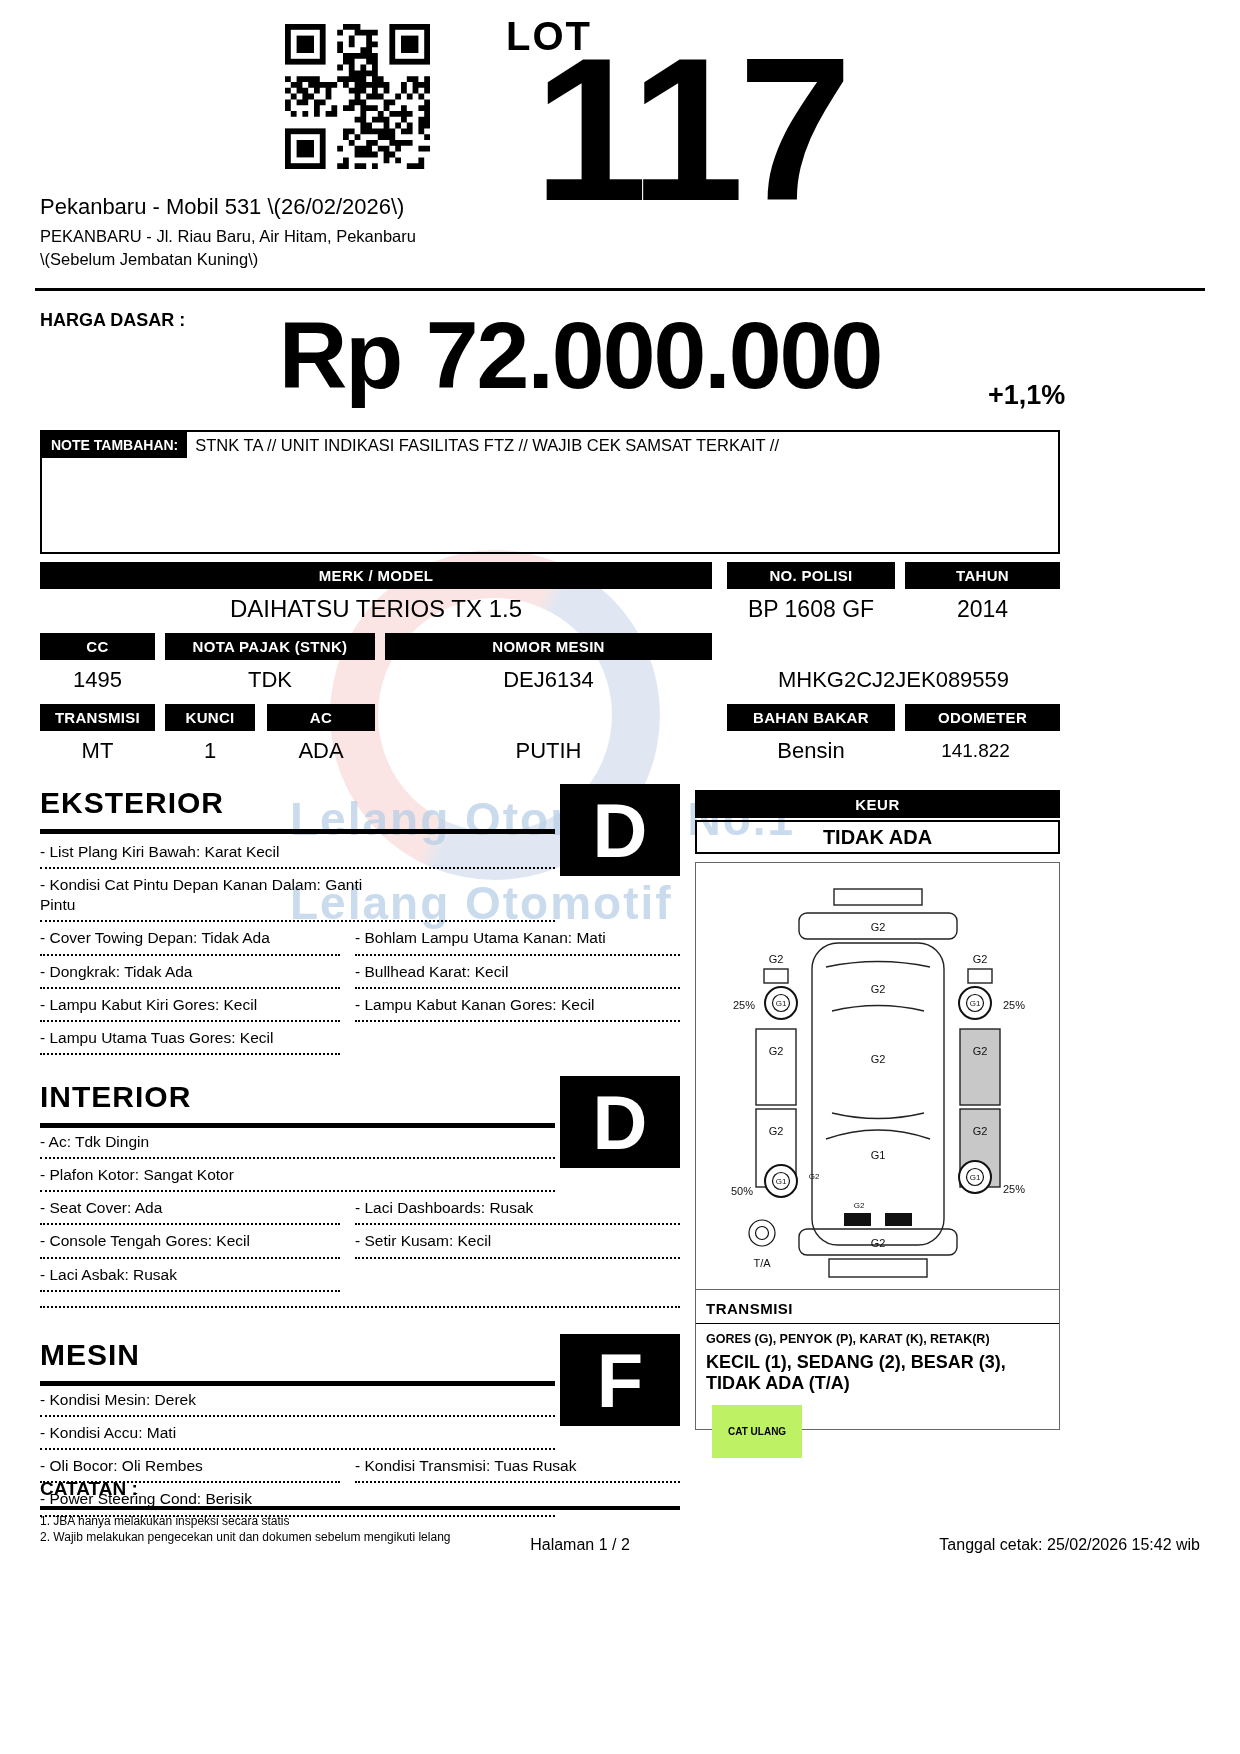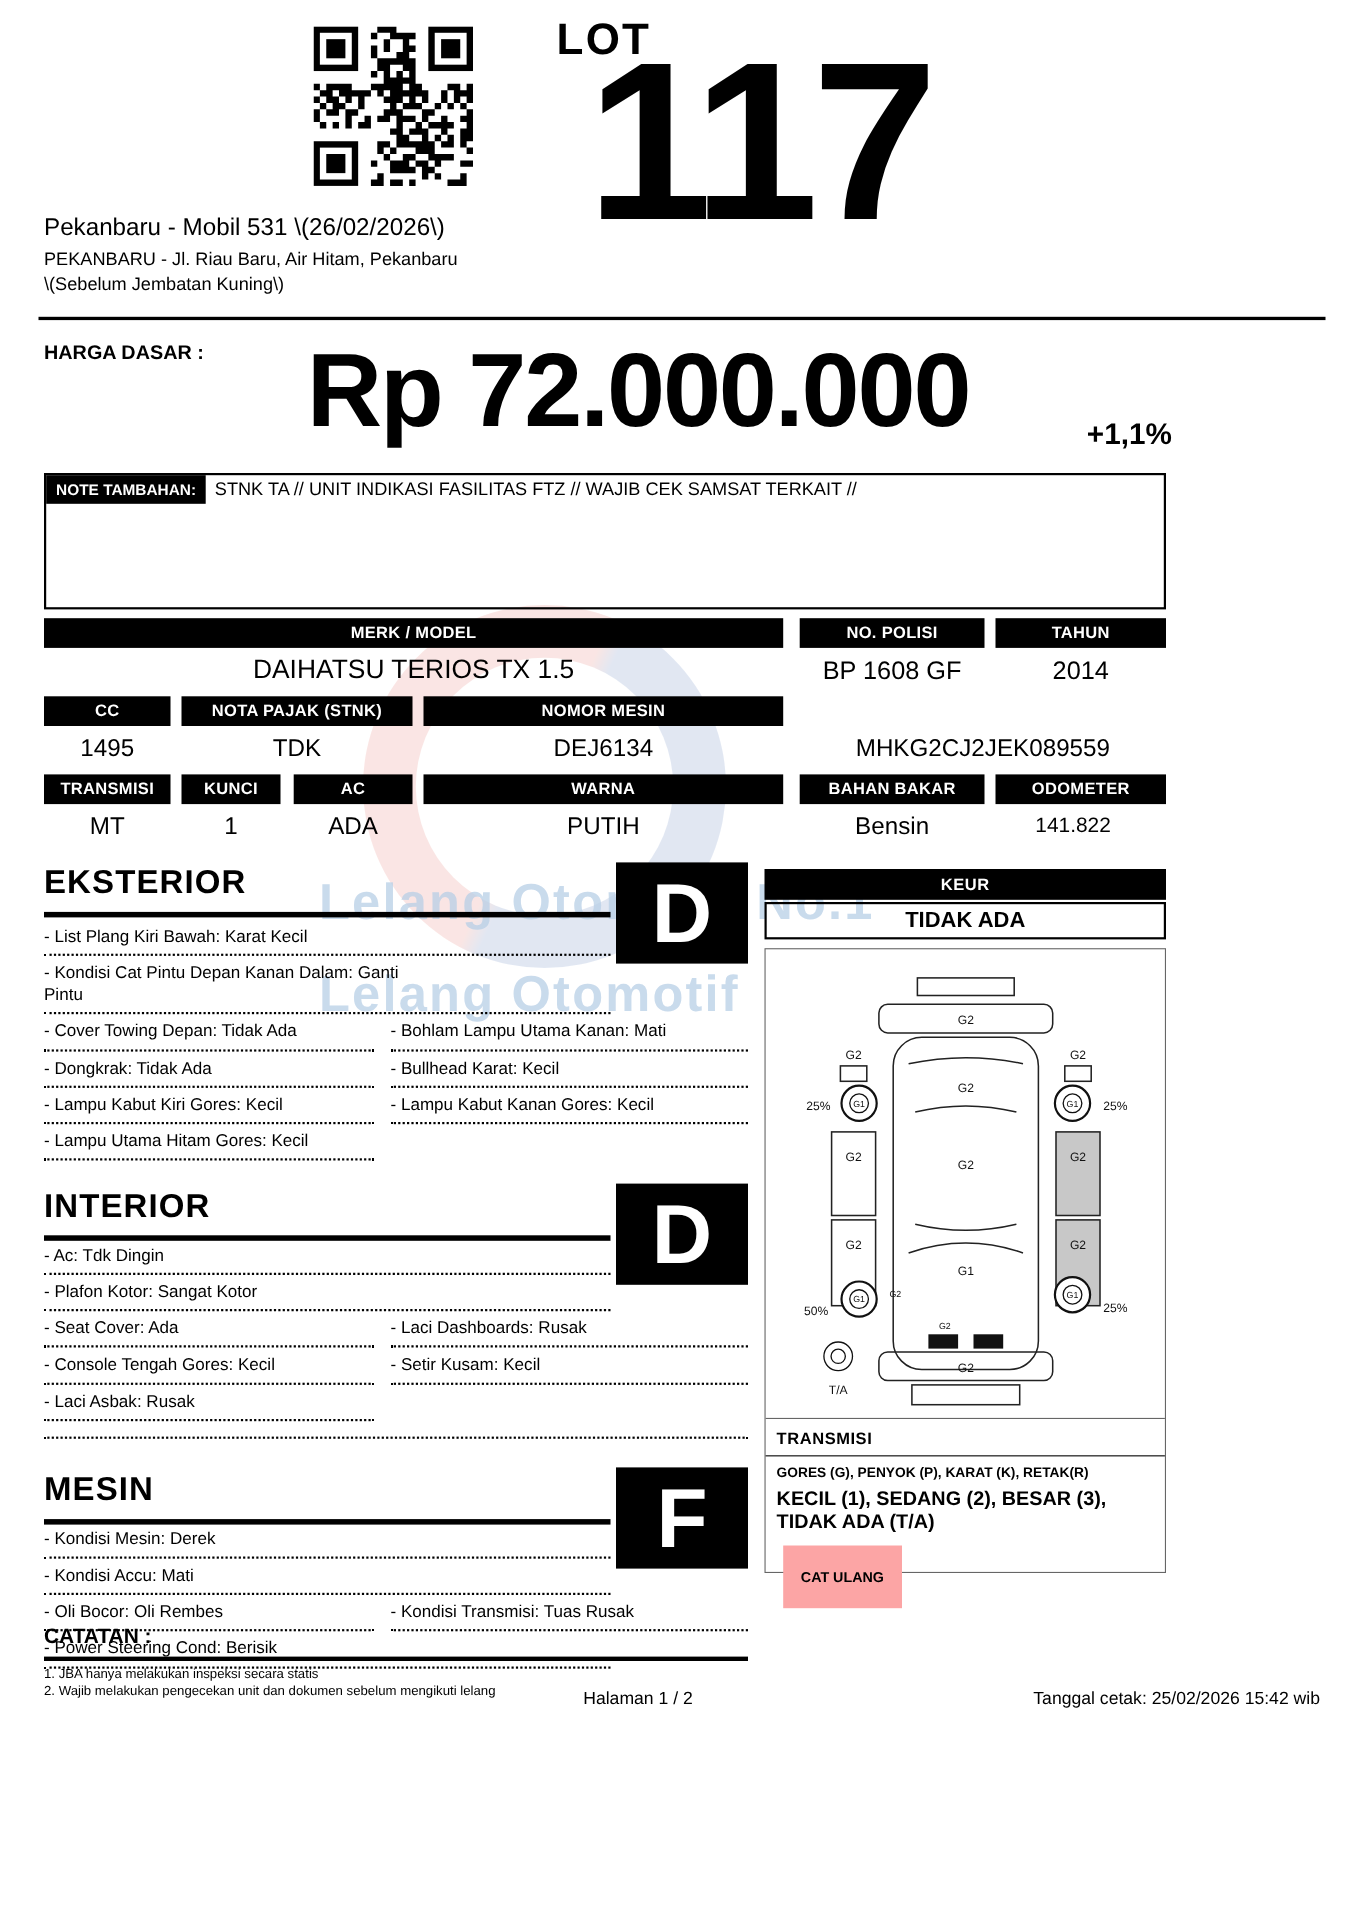--- a/index.html
+++ b/index.html
@@ -91,21 +91,20 @@
   <div class="abs black-bar hdr" style="left:165px;top:633px;width:210px;">NOTA PAJAK (STNK)</div>
   <div class="abs black-bar hdr" style="left:385px;top:633px;width:327px;">NOMOR MESIN</div>
   <div class="abs val" style="left:40px;top:662px;width:115px;height:36px;font-size:22px;">1495</div>
   <div class="abs val" style="left:165px;top:662px;width:210px;height:36px;font-size:22px;">TDK</div>
   <div class="abs val" style="left:385px;top:662px;width:327px;height:36px;font-size:22px;">DEJ6134</div>
   <div class="abs val" style="left:727px;top:662px;width:333px;height:36px;font-size:22px;">MHKG2CJ2JEK089559</div>
 
   <div class="abs black-bar hdr" style="left:40px;top:704px;width:115px;">TRANSMISI</div>
   <div class="abs black-bar hdr" style="left:165px;top:704px;width:90px;">KUNCI</div>
   <div class="abs black-bar hdr" style="left:267px;top:704px;width:108px;">AC</div>
-  <div class="abs black-bar hdr" style="left:385px;top:704px;width:327px;">WARNA</div>
   <div class="abs black-bar hdr" style="left:727px;top:704px;width:168px;">BAHAN BAKAR</div>
   <div class="abs black-bar hdr" style="left:905px;top:704px;width:155px;">ODOMETER</div>
   <div class="abs val" style="left:40px;top:733px;width:115px;height:36px;font-size:22px;">MT</div>
   <div class="abs val" style="left:165px;top:733px;width:90px;height:36px;font-size:22px;">1</div>
   <div class="abs val" style="left:267px;top:733px;width:108px;height:36px;font-size:22px;">ADA</div>
   <div class="abs val" style="left:385px;top:733px;width:327px;height:36px;font-size:22px;">PUTIH</div>
   <div class="abs val" style="left:727px;top:733px;width:168px;height:36px;font-size:22px;">Bensin</div>
   <div class="abs val" style="left:898px;top:733px;width:155px;height:36px;font-size:19px;">141.822</div>
 
   <div class="abs sec-head" style="left:40px;top:786px;width:515px;">
@@ -127,21 +126,21 @@
     </div>
     <div class="lrow">
       <span class="cell w300">- Dongkrak: Tidak Ada</span>
       <span class="cell w325">- Bullhead Karat: Kecil</span>
     </div>
     <div class="lrow">
       <span class="cell w300">- Lampu Kabut Kiri Gores: Kecil</span>
       <span class="cell w325">- Lampu Kabut Kanan Gores: Kecil</span>
     </div>
     <div class="lrow">
-        <span class="cell w300">- Lampu Utama Hitam Gores: Kecil</span>
+        <span class="cell w300">- Lampu Utama Tuas Gores: Kecil</span>
       </div>
   </div>
 
   <div class="abs black-bar" style="left:695px;top:790px;width:365px;height:28px;font-size:15px;letter-spacing:.5px;">KEUR</div>
   <div class="abs" style="left:695px;top:820px;width:365px;height:34px;border:2px solid #000;display:flex;align-items:center;justify-content:center;font-size:20px;font-weight:bold;">TIDAK ADA</div>
 
   <div class="abs" style="left:695px;top:862px;width:365px;height:568px;border:1px solid #666;background:#fff;">
     <svg width="363" height="426" viewBox="0 0 363 426" style="display:block;">
       <g fill="none" stroke="#222" stroke-width="1.4">
         <rect x="138" y="26" width="88" height="16"></rect>
@@ -205,21 +204,21 @@
         <text x="279" y="317">G1</text>
         <text x="118" y="316">G2</text>
         <text x="163" y="345">G2</text>
       </g>
     </svg>
     <div style="border-top:1px solid #666;padding:10px 10px 0 10px;">
       <div style="font-size:15px;font-weight:bold;letter-spacing:.5px;">TRANSMISI</div>
       <div style="border-bottom:1px solid #000;margin:6px -10px 8px;"></div>
       <div style="font-size:12.5px;font-weight:bold;margin-bottom:6px;">GORES (G), PENYOK (P), KARAT (K), RETAK(R)</div>
       <div style="font-size:18px;font-weight:bold;margin-bottom:11px;">KECIL (1), SEDANG (2), BESAR (3), TIDAK ADA (T/A)</div>
-      <span style="display:inline-block;background:#fca5a5;font-size:13px;font-weight:bold;padding:21px 16px;margin-left:6px;">CAT ULANG</span>
+      <span style="display:inline-block;background:#bef264;font-size:10px;font-weight:bold;padding:21px 16px;margin-left:6px;">CAT ULANG</span>
     </div>
   </div>
 
   <div class="abs sec-head" style="left:40px;top:1080px;width:515px;">
     <span>INTERIOR</span>
   </div>
   <div class="abs grade-box" style="left:560px;top:1076px;width:120px;height:92px;">
     <span>D</span>
   </div>
   <div class="abs list" style="left:40px;top:1132px;">

